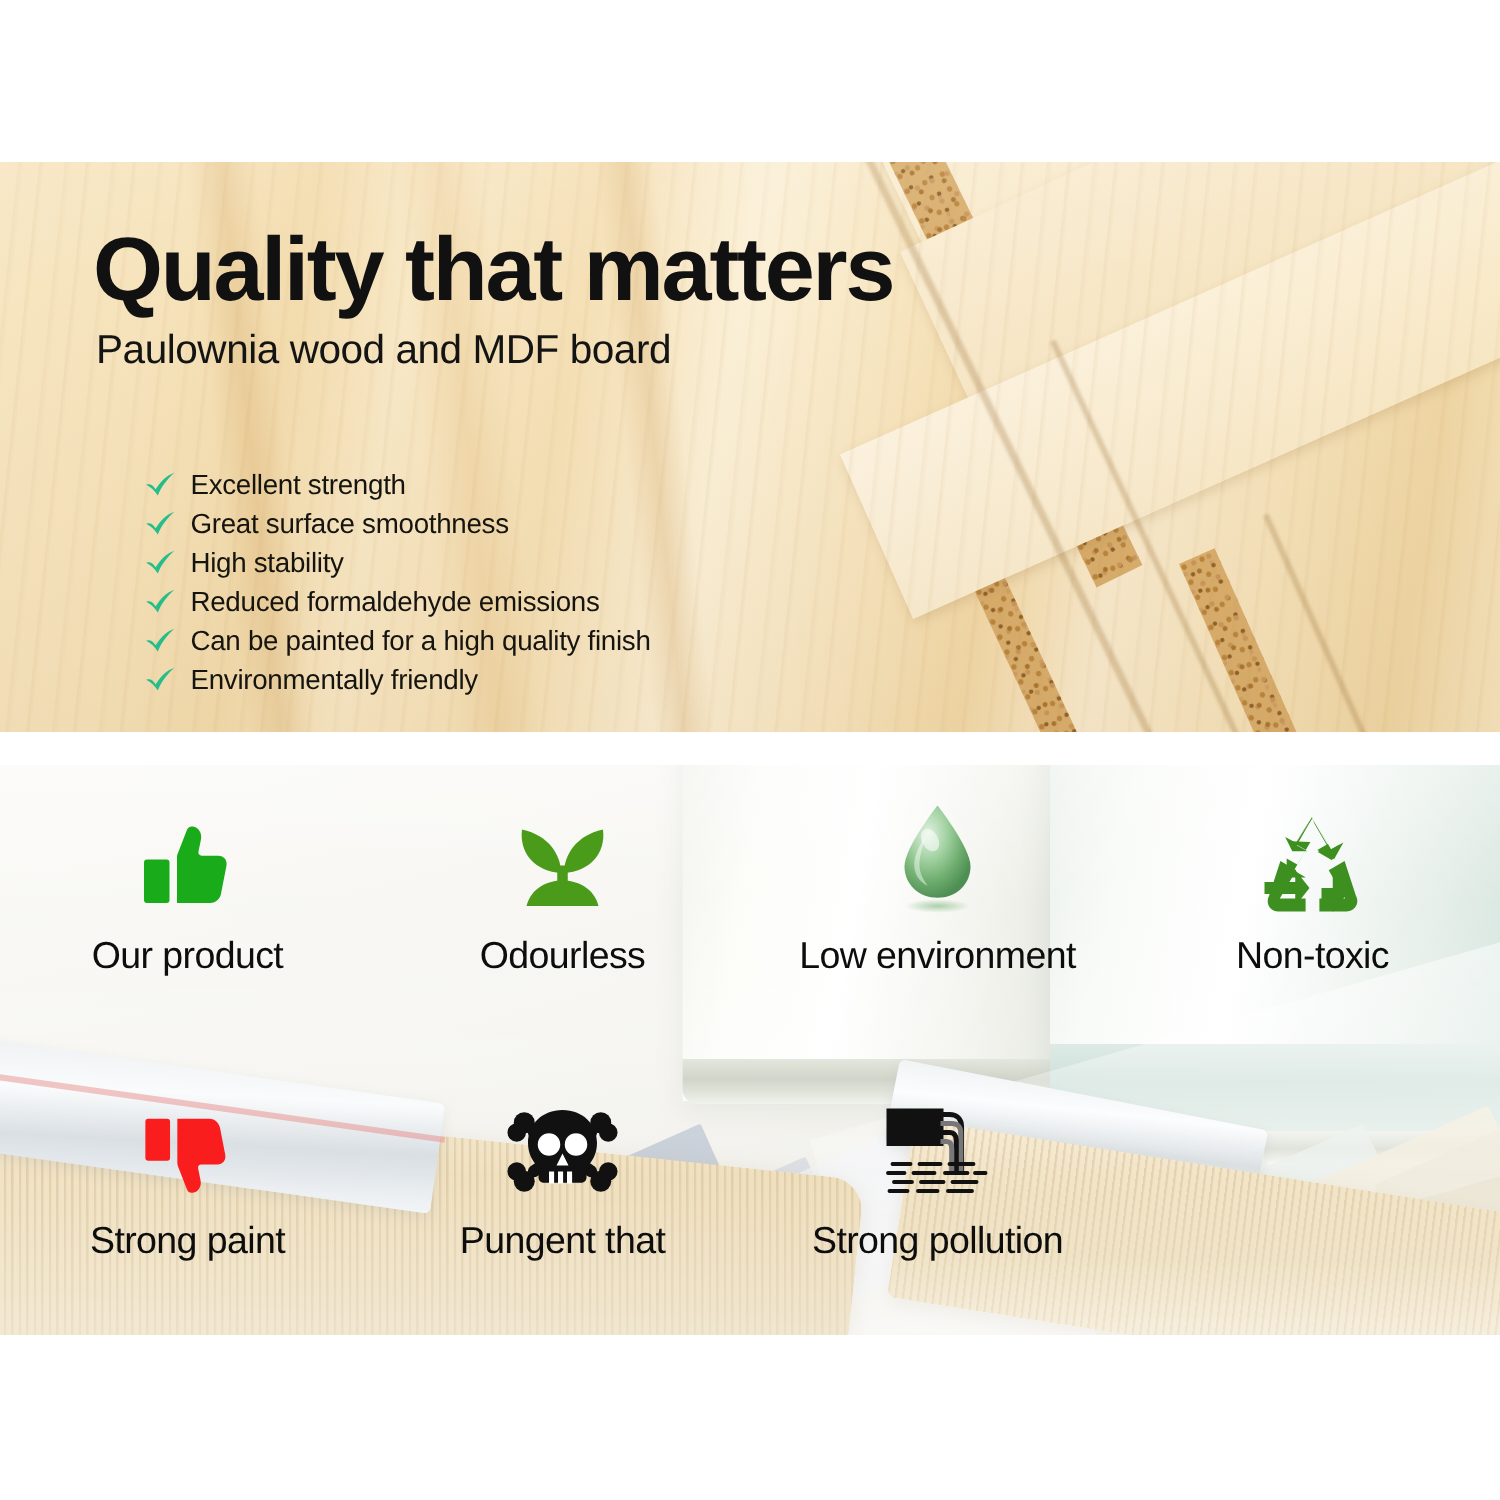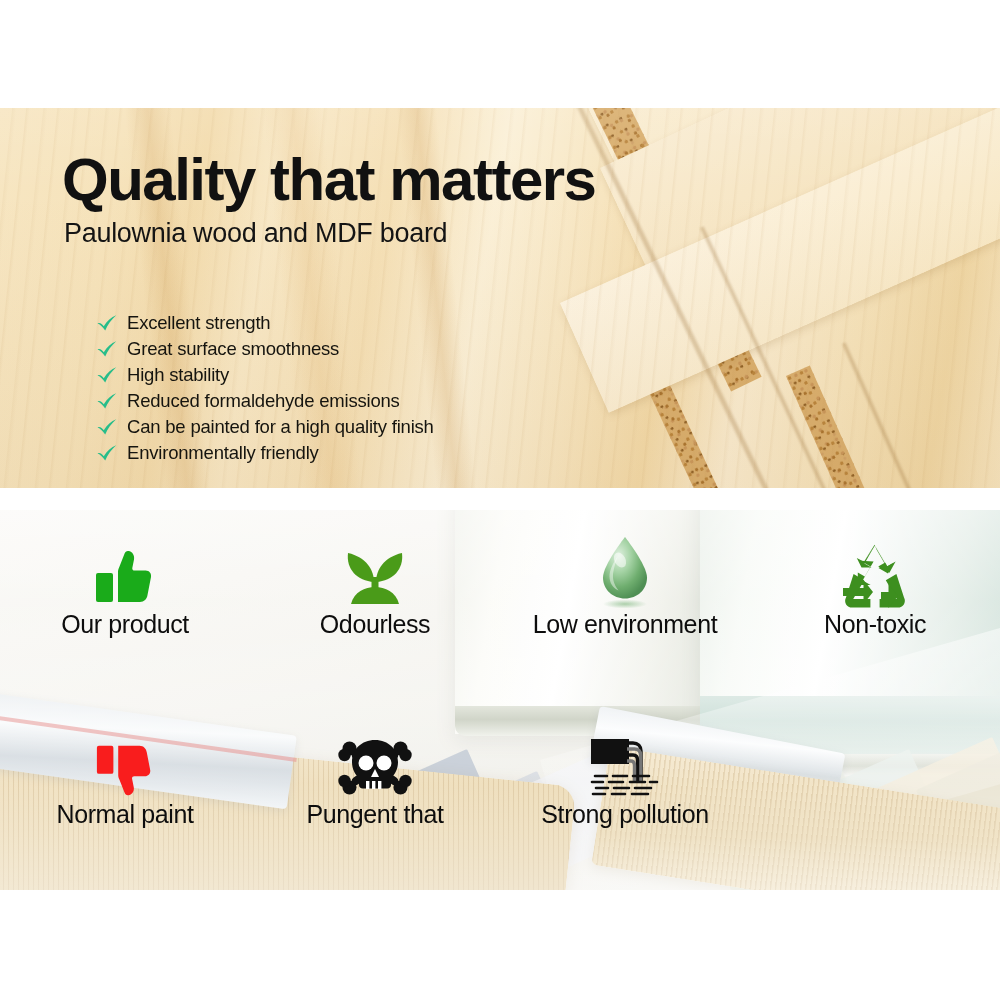--- a/index.html
+++ b/index.html
@@ -220,21 +220,21 @@
   }
   .cell{
     display:flex;flex-direction:column;
     align-items:center;justify-content:flex-start;
     padding-top:22px;
   }
   .cell .icon-box{
     height:78px;display:flex;align-items:flex-end;justify-content:center;
   }
   .cell .cell-label{
-    margin-top:0;
+    margin-top:13px;
     font-size:25px;color:#0d0d0d;letter-spacing:-.4px;
     white-space:nowrap;
   }
 </style>
 </head>
 <body>
 
 <section id="panel-wood">
   <div class="wood-base"></div>
   <div class="plank-band pb1"></div>
@@ -391,21 +391,21 @@
 
     <div class="cell row2-cell">
       <div class="icon-box">
         <svg width="62" height="62" viewBox="0 0 64 64">
           <rect x="3" y="8" width="17" height="29" rx="2" fill="#f91d1d"></rect>
           <path d="M25 8 H47 C51 8 54 11 54.5 15 L58 33 C58.6 36.6 56.2 39.5 52.6 39.5 H41.5
                    C40 39.5 39 40.6 39.3 42.1 L41 50.5 C41.8 54.6 39.4 58.4 35.6 59 C33.6 59.3 32.3 58.4 31.6 56.6
                    L26.5 43.5 C25.8 41.7 25 40.4 25 38.6 Z" fill="#f91d1d"></path>
         </svg>
       </div>
-      <div class="cell-label">Normal paint</div>
+      <div class="cell-label">Strong paint</div>
     </div>
 
     <div class="cell row2-cell">
       <div class="icon-box">
         <svg width="78" height="64" viewBox="0 0 78 64">
           <g fill="#111111">
 
             <g>
               <rect x="12" y="28" width="54" height="8" rx="4" transform="rotate(34 39 32)"></rect>
               <rect x="12" y="28" width="54" height="8" rx="4" transform="rotate(-34 39 32)"></rect>

